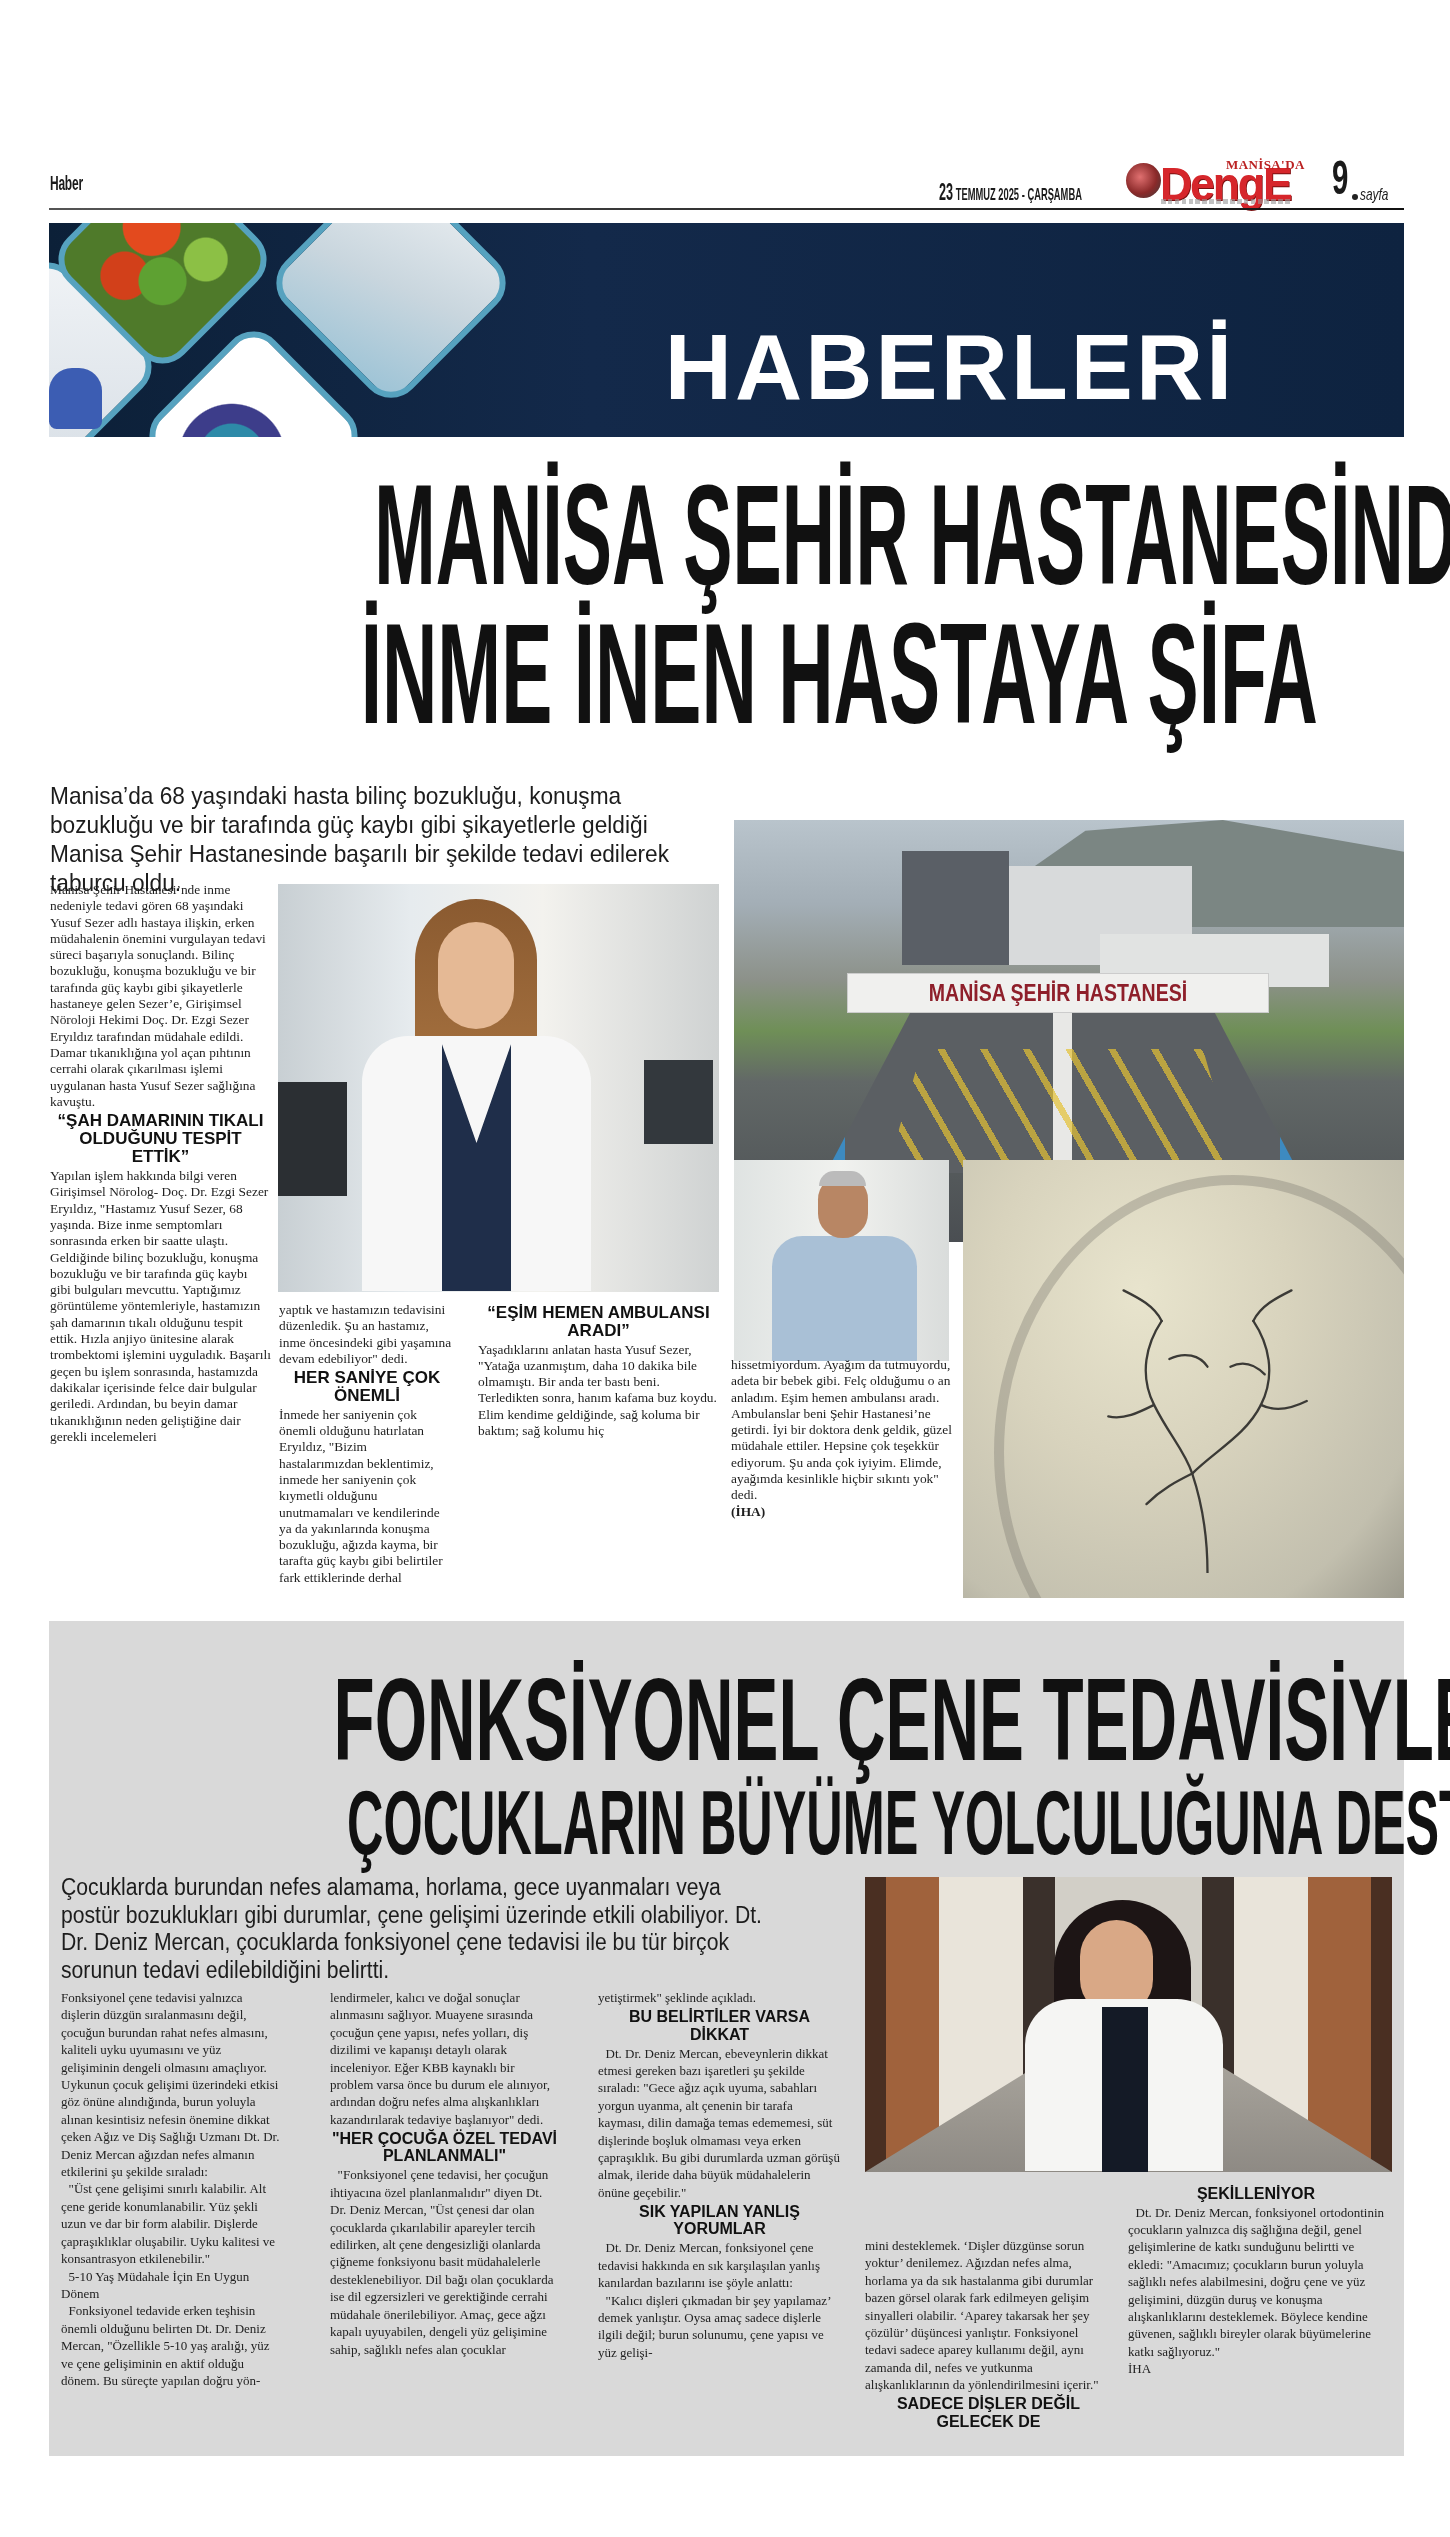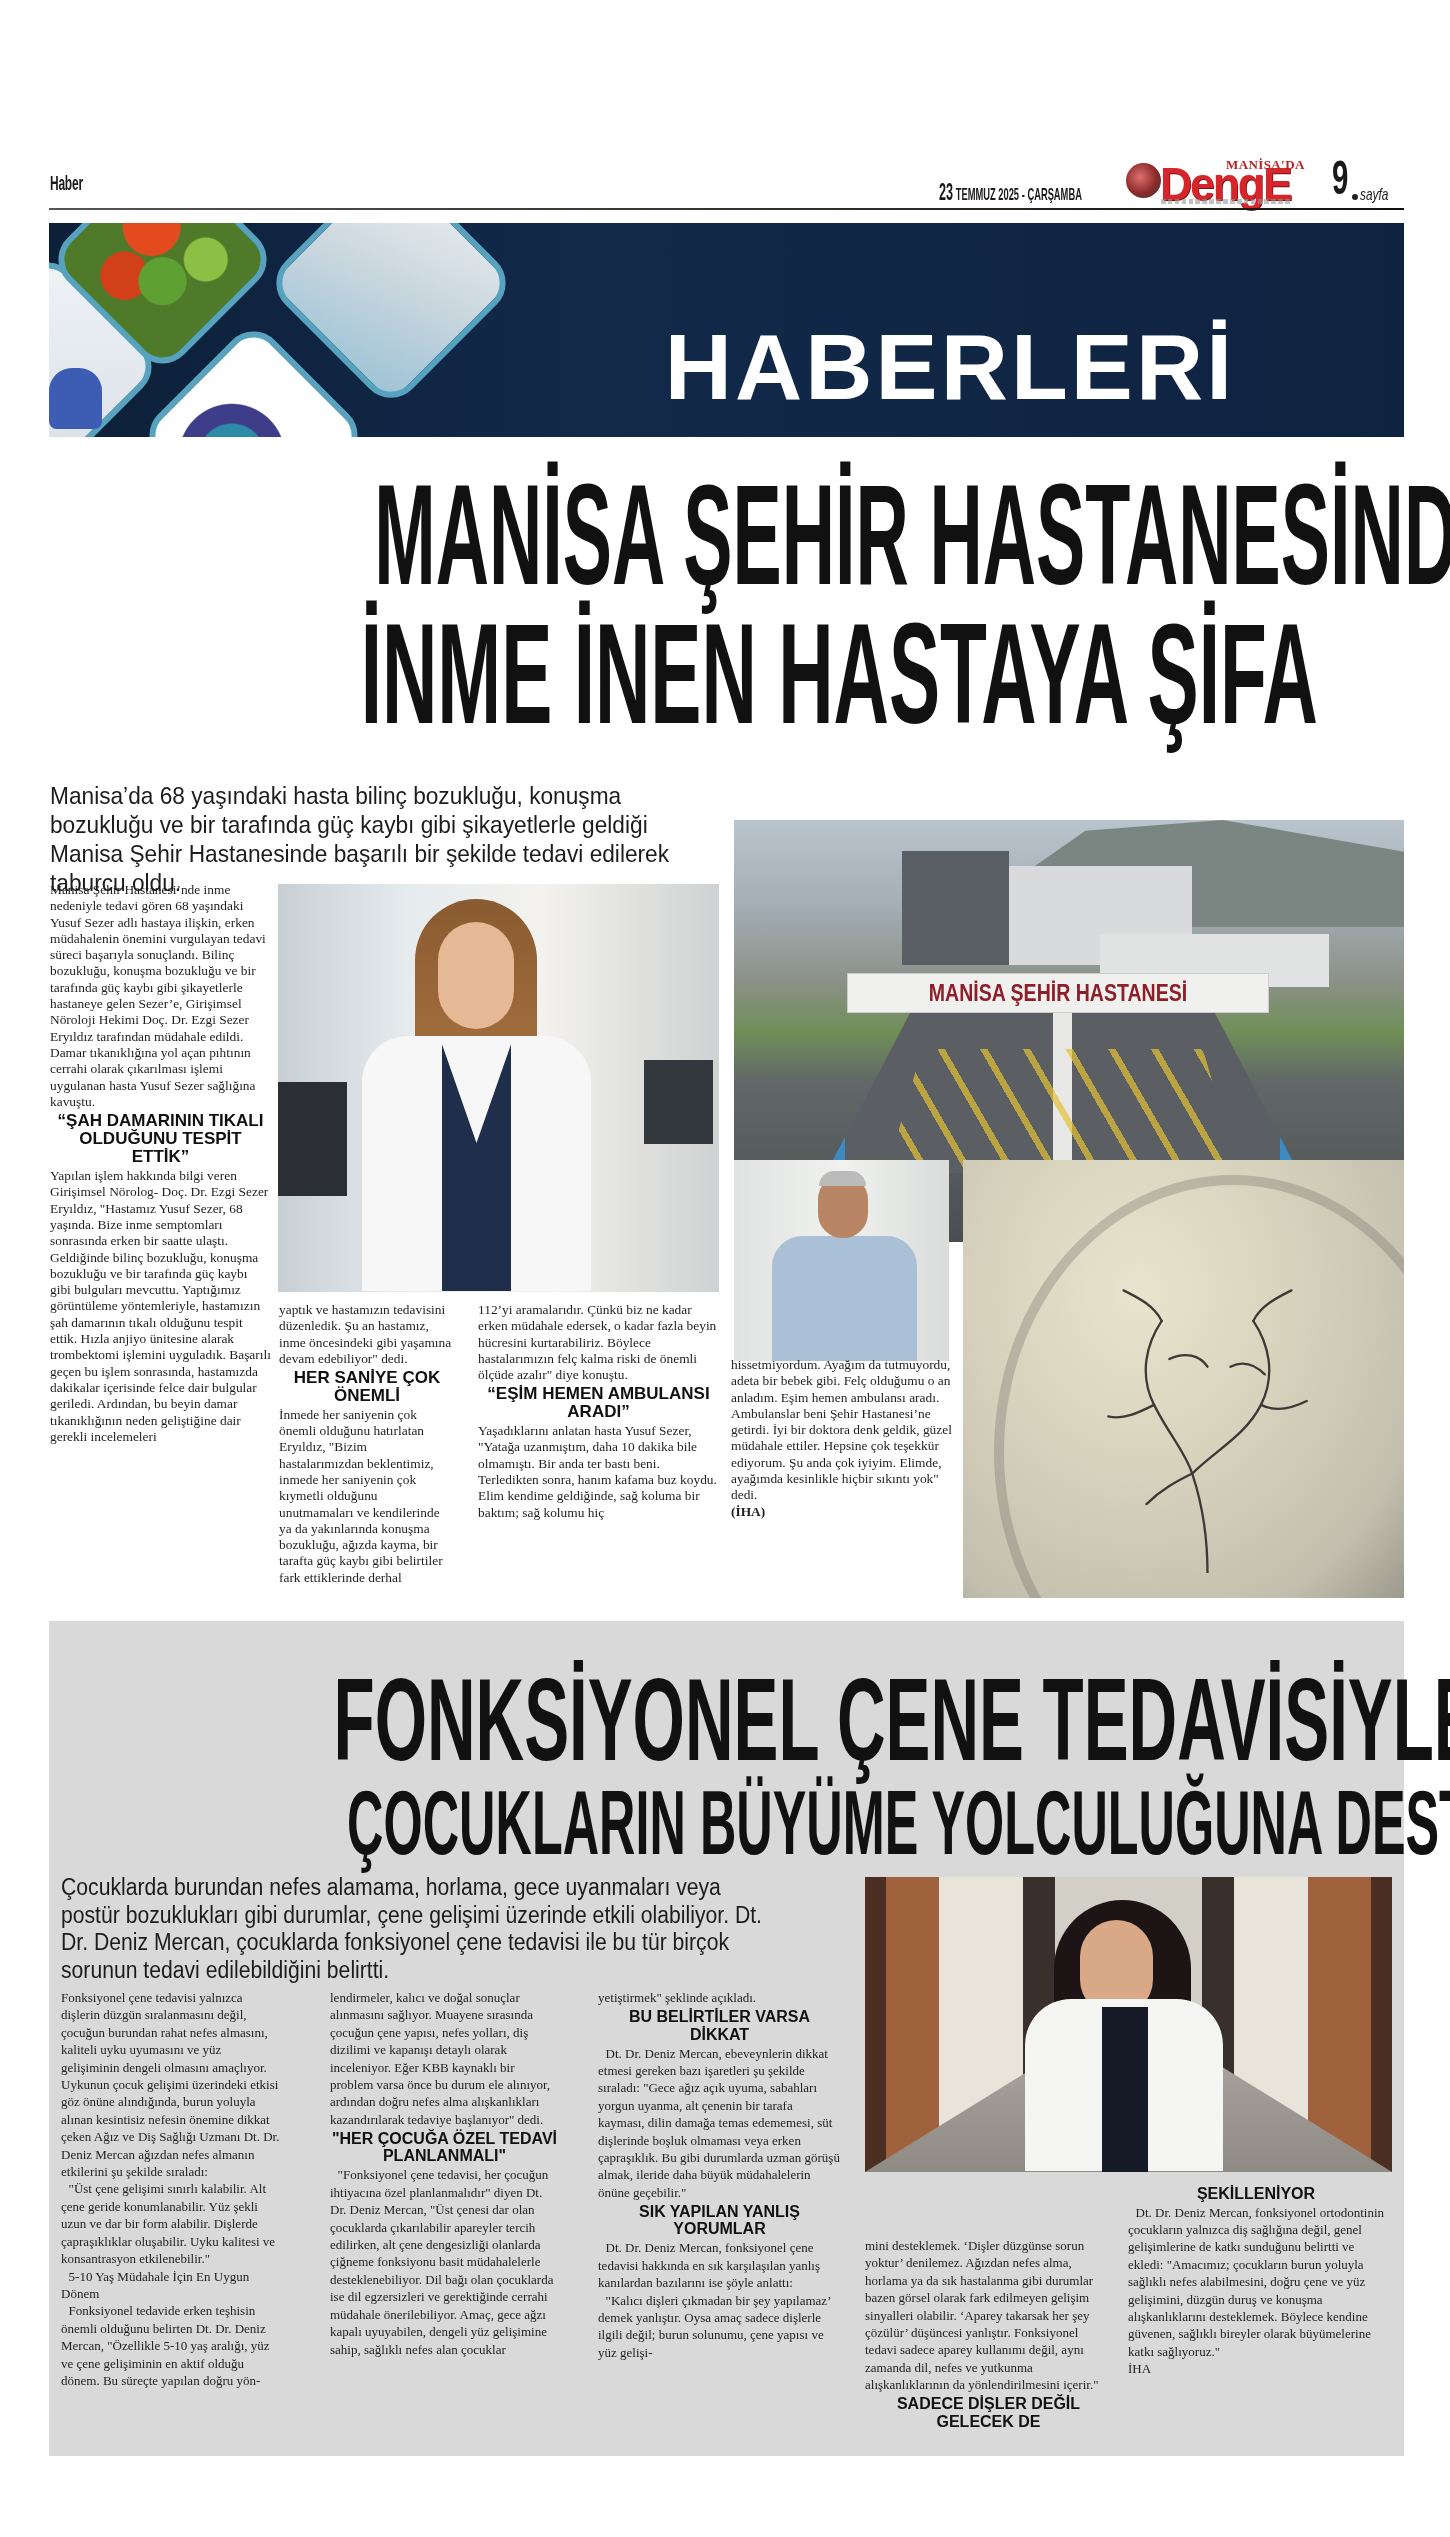--- a/index.html
+++ b/index.html
@@ -179,21 +179,20 @@
   </svg>
 </div>
 
 <div class="abs col c2">
   <p>yaptık ve hastamızın tedavisini düzenledik. Şu an hastamız, inme öncesindeki gibi yaşamına devam edebiliyor" dedi.</p>
   <div class="subh">HER SANİYE ÇOK ÖNEMLİ</div>
   <p>İnmede her saniyenin çok önemli olduğunu hatırlatan Eryıldız, "Bizim hastalarımızdan beklentimiz, inmede her saniyenin çok kıymetli olduğunu unutmamaları ve kendilerinde ya da yakınlarında konuşma bozukluğu, ağızda kayma, bir tarafta güç kaybı gibi belirtiler fark ettiklerinde derhal</p>
 </div>
 
 <div class="abs col c3">
-  <p>112’yi aramalarıdır. Çünkü biz ne kadar erken müdahale edersek, o kadar fazla beyin hücresini kurtarabiliriz. Böylece hastalarımızın felç kalma riski de önemli ölçüde azalır" diye konuştu.</p>
   <div class="subh">“EŞİM HEMEN AMBULANSI ARADI”</div>
   <p>Yaşadıklarını anlatan hasta Yusuf Sezer, "Yatağa uzanmıştım, daha 10 dakika bile olmamıştı. Bir anda ter bastı beni. Terledikten sonra, hanım kafama buz koydu. Elim kendime geldiğinde, sağ koluma bir baktım; sağ kolumu hiç</p>
 </div>
 
 <div class="abs col c4">
   <p>hissetmiyordum. Ayağım da tutmuyordu, adeta bir bebek gibi. Felç olduğumu o an anladım. Eşim hemen ambulansı aradı. Ambulanslar beni Şehir Hastanesi’ne getirdi. İyi bir doktora denk geldik, güzel müdahale ettiler. Hepsine çok teşekkür ediyorum. Şu anda çok iyiyim. Elimde, ayağımda kesinlikle hiçbir sıkıntı yok" dedi.</p>
   <p style="font-weight:bold">(İHA)</p>
 </div>
 
 <div class="abs box2"></div>

